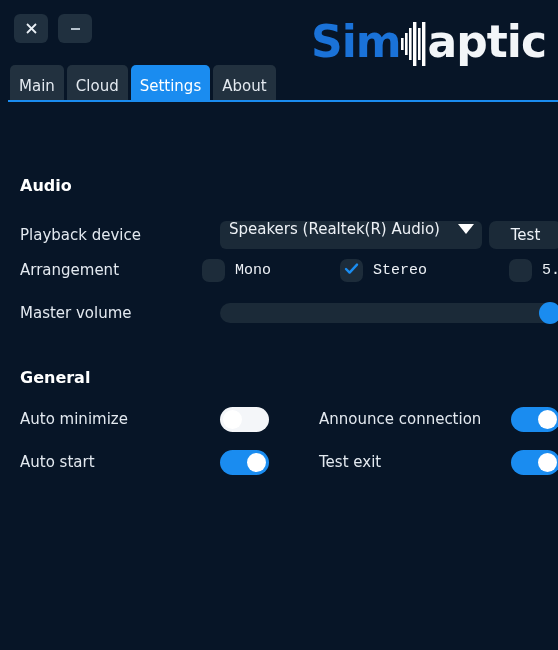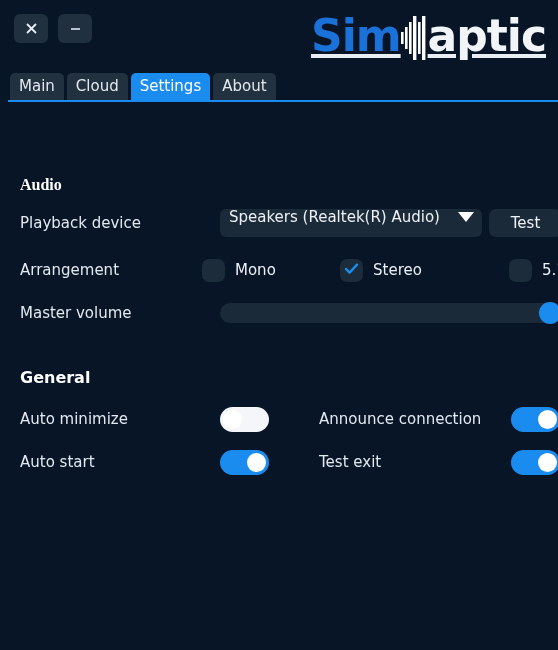--- a/index.html
+++ b/index.html
@@ -39,27 +39,26 @@
     cursor: pointer;
   }
   .win-btn svg { display: block; }
 
   .logo {
     position: absolute;
     right: 12px;
     top: 8px;
     height: 56px;
     display: flex;
-    align-items: center;
+    align-items: flex-end;
     font-family: "DejaVu Sans", sans-serif;
     font-weight: bold;
     font-size: 44px;
     letter-spacing: -1px;
     line-height: 1;
-    text-decoration: underline;
   }
   .logo-sim { color: #1a72d8; }
   .logo-aptic { color: #f2f5f8; }
   .logo-wave {
     display: inline-flex;
     align-items: center;
     height: 44px;
     margin: 0 1px 0 0;
     position: relative;
     top: 2px;
@@ -71,21 +70,21 @@
     height: 28px;
     padding-left: 10px;
     display: flex;
     align-items: flex-end;
     gap: 3px;
   }
   .tab {
     background: #22313f;
     color: #e3e9f0;
     font-size: 15px;
-    padding: 4px 9px 4px 9px;
+    padding: 12px 9px 4px 9px;
     border-radius: 5px 5px 0 0;
     cursor: pointer;
     line-height: 19px;
   }
   .tab.active {
     background: #1a8cf0;
     color: #ffffff;
   }
   .tab-underline {
     position: absolute;
@@ -180,20 +179,21 @@
     display: flex;
     align-items: center;
     justify-content: center;
     flex: none;
   }
   .chk-label {
     margin-left: 10px;
     font-size: 15px;
     color: #edf1f6;
     white-space: nowrap;
+    font-family: Liberation Mono, monospace;
   }
 
   
   .slider {
     position: absolute;
     left: 200px;
     width: 341px;
     height: 22px;
     cursor: pointer;
   }
@@ -276,25 +276,25 @@
 <div class="tabbar">
   <div class="tab">Main</div>
   <div class="tab">Cloud</div>
   <div class="tab active">Settings</div>
   <div class="tab">About</div>
   <div class="tab-underline"></div>
 </div>
 
 <div class="content">
 
-  <div class="row" style="top:70px;font-family:Liberation Serif, serif;">
+  <div class="row" style="top:70px;">
     <div class="section-title">Audio</div>
   </div>
 
-  <div class="row" style="top:108px;">
+  <div class="row" style="top:120px;">
     <div class="row-label">Playback device</div>
     <div class="combo">
       <div class="combo-value">Speakers (Realtek(R) Audio)</div>
       <div class="combo-arrow"></div>
     </div>
     <div class="testbtn">Test</div>
   </div>
 
   <div class="row" style="top:155px;">
     <div class="row-label">Arrangement</div>

